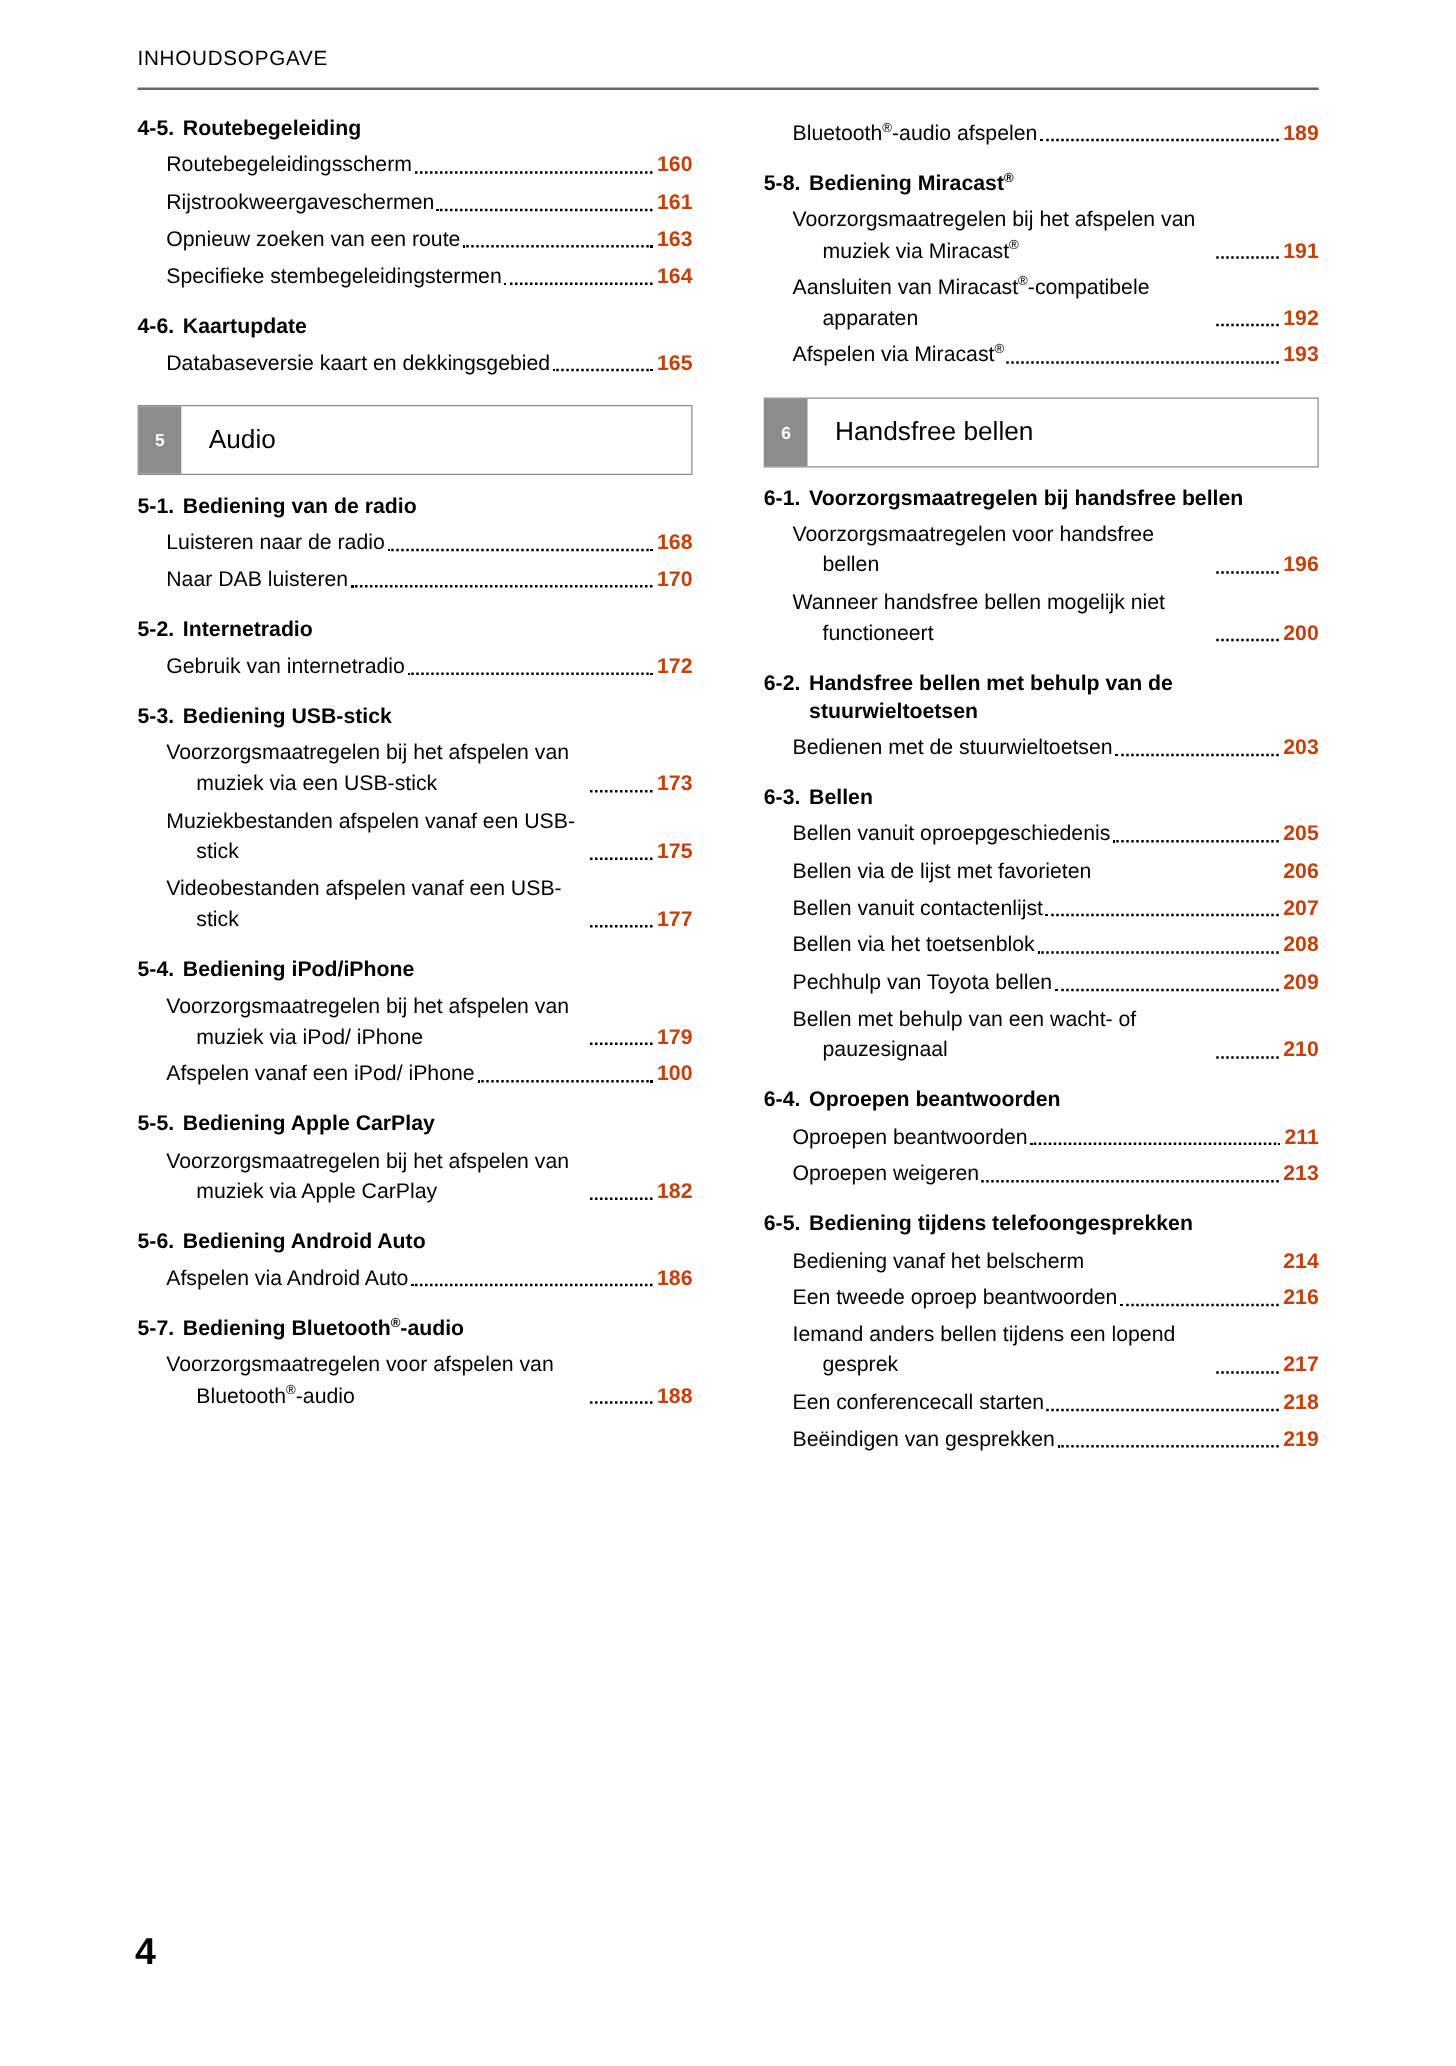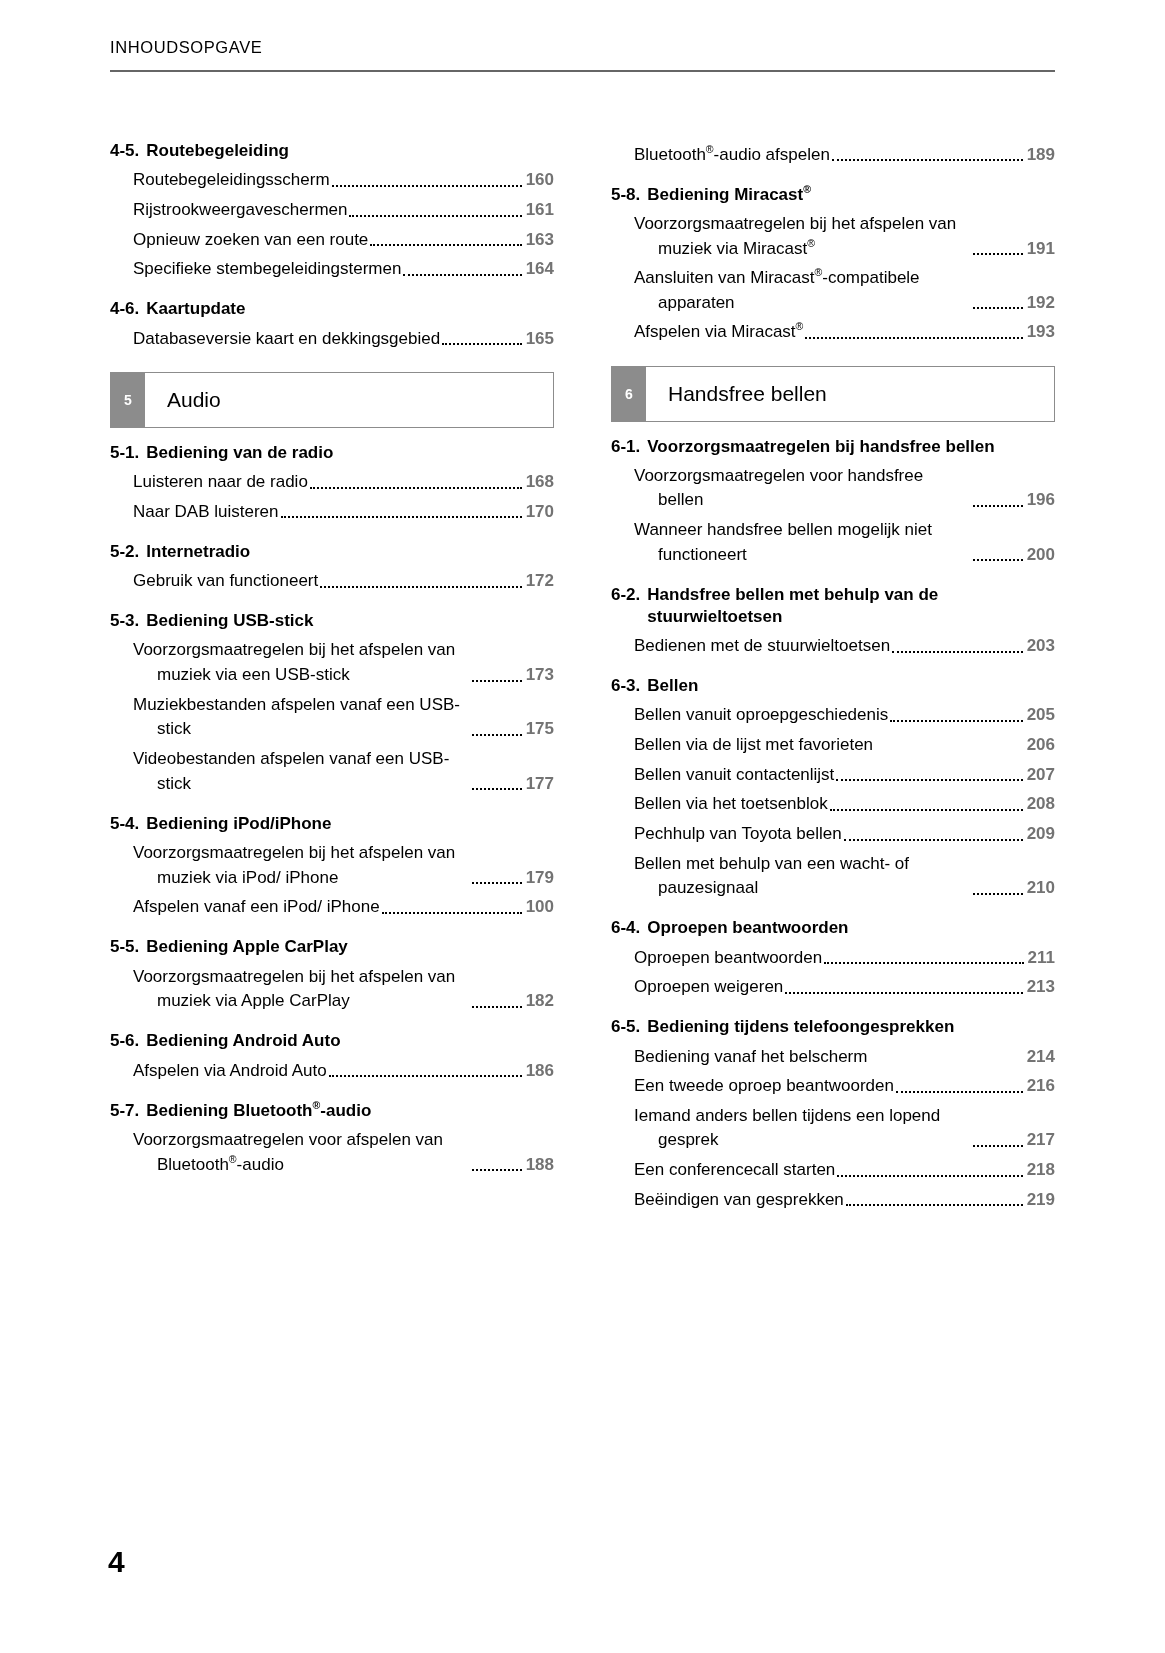--- a/index.html
+++ b/index.html
@@ -30,21 +30,20 @@
     width: 945px;
     height: 2px;
     background: #666666;
   }
   .columns {
     position: absolute;
     left: 110px; top: 92px;
     width: 945px;
     display: flex;
     gap: 57px;
-    margin-top: 48px;
   }
   .col { width: 449px; }
 
   
   .chapter {
     display: flex;
     align-items: stretch;
     border: 1.5px solid #8c8c8c;
     height: 56px;
     margin: 18px 0 14px 0;
@@ -96,21 +95,21 @@
     max-width: 360px;
   }
   .entry .dots {
     flex: 1;
     border-bottom: 2.5px dotted #000;
     margin: 0 2px 6px 2px;
     min-width: 6px;
     height: 1px;
   }
   .entry .epage {
-    color: #737373;
+    color: #c2410c;
     font-weight: bold;
     font-size: 17px;
     white-space: nowrap;
     padding-left: 2px;
   }
   .entry.nodots .dots { border-bottom: none; }
   sup { font-size: 0.62em; vertical-align: super; line-height: 0; }
 
   .folio {
     position: absolute;
@@ -179,21 +178,21 @@
         <div class="entry">
           <span class="etitle">Naar DAB luisteren</span>
           <span class="dots"></span>
           <span class="epage">170</span>
         </div>
         <div class="grp">
           <span class="gnum">5-2.</span>
           <span class="gtext">Internetradio</span>
         </div>
         <div class="entry">
-          <span class="etitle">Gebruik van functioneert</span>
+          <span class="etitle">Gebruik van internetradio</span>
           <span class="dots"></span>
           <span class="epage">172</span>
         </div>
         <div class="grp">
           <span class="gnum">5-3.</span>
           <span class="gtext">Bediening USB-stick</span>
         </div>
         <div class="entry">
           <span class="etitle">Voorzorgsmaatregelen bij het afspelen van muziek via een USB-stick</span>
           <span class="dots"></span>

